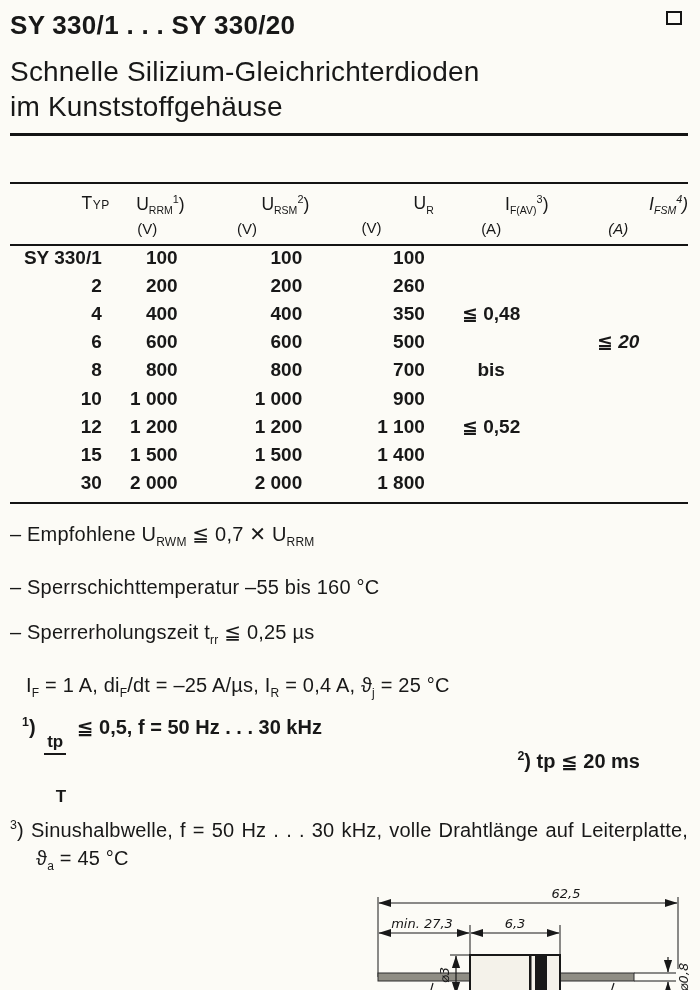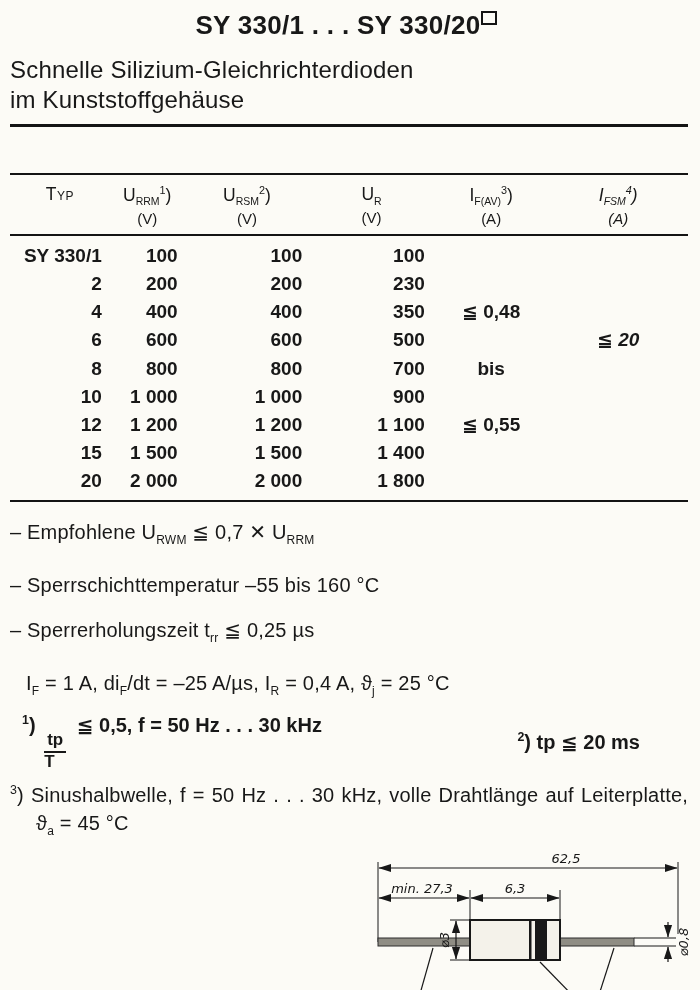--- a/index.html
+++ b/index.html
@@ -3,59 +3,59 @@
 <meta charset="utf-8">
 <style>
   *{box-sizing:border-box;}
   html,body{margin:0;padding:0;background:#d9d8d3;}
   .page{
     width:700px;height:990px;margin:0 auto;background:#fcfbf6;color:#181818;
     font-family:"Liberation Sans","DejaVu Sans",sans-serif;
     padding:8px 12px 0 10px;position:relative;overflow:hidden;
   }
   
-  .hdr-row{display:flex;justify-content:center;align-items:flex-start;}
+  .hdr-row{display:flex;justify-content:space-between;align-items:flex-start;}
   .title{font-size:26px;font-weight:bold;letter-spacing:.3px;margin:2px 0 0 0;}
   .corner-square{width:16px;height:14px;border:2.5px solid #141414;margin:3px 6px 0 0;}
-  .subtitle{font-size:24px;font-weight:500;line-height:1.24;margin-top:14px;letter-spacing:.2px;}
+  .subtitle{font-size:28px;font-weight:500;line-height:1.24;margin-top:14px;letter-spacing:.2px;}
   .title-rule{border:0;border-top:3px solid #141414;margin:9px 0 0 0;}
 
   
   table.ratings{width:100%;border-collapse:collapse;margin-top:46px;
     border-top:2px solid #141414;border-bottom:2px solid #141414;}
   .ratings th{border-bottom:2px solid #141414;padding:9px 0 7px;font-weight:normal;text-align:center;vertical-align:top;}
   .ratings th:nth-child(1),.ratings td:nth-child(1){width:100px;}
   .ratings th:nth-child(2),.ratings td:nth-child(2){width:75px;}
   .ratings th:nth-child(3),.ratings td:nth-child(3){width:125px;}
   .ratings th:nth-child(4),.ratings td:nth-child(4){width:125px;}
   .ratings th:nth-child(5),.ratings td:nth-child(5){width:115px;}
   .ratings th:nth-child(6),.ratings td:nth-child(6){width:140px;font-style:italic;}
-  .th-symbol{font-size:17.5px;}
+  .th-symbol{font-size:17.5px;text-align:right;}
   .th-symbol.scaps{font-variant:small-caps;letter-spacing:.5px;}
   .th-unit{font-size:15px;margin-top:3px;}
   .ratings td{font-size:19px;font-weight:bold;padding:2.5px 0;line-height:1.22;}
   .ratings td:nth-child(1){text-align:right;padding-right:8px;}
   .ratings td:nth-child(2){text-align:right;padding-right:7px;}
   .ratings td:nth-child(3){text-align:right;padding-right:7px;}
   .ratings td:nth-child(4){text-align:right;padding-right:9px;}
   .ratings td:nth-child(5),.ratings td:nth-child(6){text-align:center;margin-top:20px;}
-  tbody tr:first-child td{padding-top:8px;}
+  tbody tr:first-child td{padding-top:0;}
   tbody tr:last-child td{padding-bottom:8px;}
 
   sub{font-size:.6em;} sup{font-size:.62em;}
 
   
   .notes{margin-top:13px;font-size:20px;}
   .note{line-height:29px;letter-spacing:.2px;margin-top:16px;}
   .note-cond{padding-left:16px;}
   .fn-row{display:flex;justify-content:space-between;align-items:center;
     font-weight:bold;font-size:20px;margin:7px 12px 5px;}
   .fn-right{margin-right:36px;}
-  .frac{display:inline-flex;flex-direction:column;text-align:left;
-    vertical-align:-13px;line-height:1.08;font-size:17px;margin:0 5px 0 3px;}
+  .frac{display:inline-flex;flex-direction:column;text-align:right;
+    vertical-align:-13px;line-height:1.08;font-size:17px;margin:0 5px 0 3px;gap:33px;}
   .frac .fnum{border-bottom:2px solid #181818;padding:0 3px 1px;}
   .fn{padding-left:26px;text-indent:-26px;line-height:28px;margin:5px 0;letter-spacing:.2px;}
   .fn.just{text-align:justify;}
 
   
   .bottom{position:relative;height:214px;margin-top:4px;}
   svg.diagram{position:absolute;right:-4px;top:0;}
   svg.diagram text{fill:#181818;font-family:"DejaVu Sans","Liberation Sans",sans-serif;}
   .dim-txt{font-size:13px;font-style:italic;}
   .lbl-txt{font-size:12.5px;font-style:italic;}
@@ -111,21 +111,21 @@
         <td>100</td>
         <td>100</td>
         <td>100</td>
         <td></td>
         <td></td>
       </tr>
       <tr>
         <td>2</td>
         <td>200</td>
         <td>200</td>
-        <td>230</td>
+        <td>260</td>
         <td></td>
         <td></td>
       </tr>
       <tr>
         <td>4</td>
         <td>400</td>
         <td>400</td>
         <td>350</td>
         <td>≦ 0,48</td>
         <td></td>
@@ -152,33 +152,33 @@
         <td>1 000</td>
         <td>900</td>
         <td></td>
         <td></td>
       </tr>
       <tr>
         <td>12</td>
         <td>1 200</td>
         <td>1 200</td>
         <td>1 100</td>
-        <td>≦ 0,55</td>
+        <td>≦ 0,52</td>
         <td></td>
       </tr>
       <tr>
         <td>15</td>
         <td>1 500</td>
         <td>1 500</td>
         <td>1 400</td>
         <td></td>
         <td></td>
       </tr>
       <tr>
-        <td>20</td>
+        <td>30</td>
         <td>2 000</td>
         <td>2 000</td>
         <td>1 800</td>
         <td></td>
         <td></td>
       </tr>
     </tbody>
   </table>
 
   <div class="notes">

